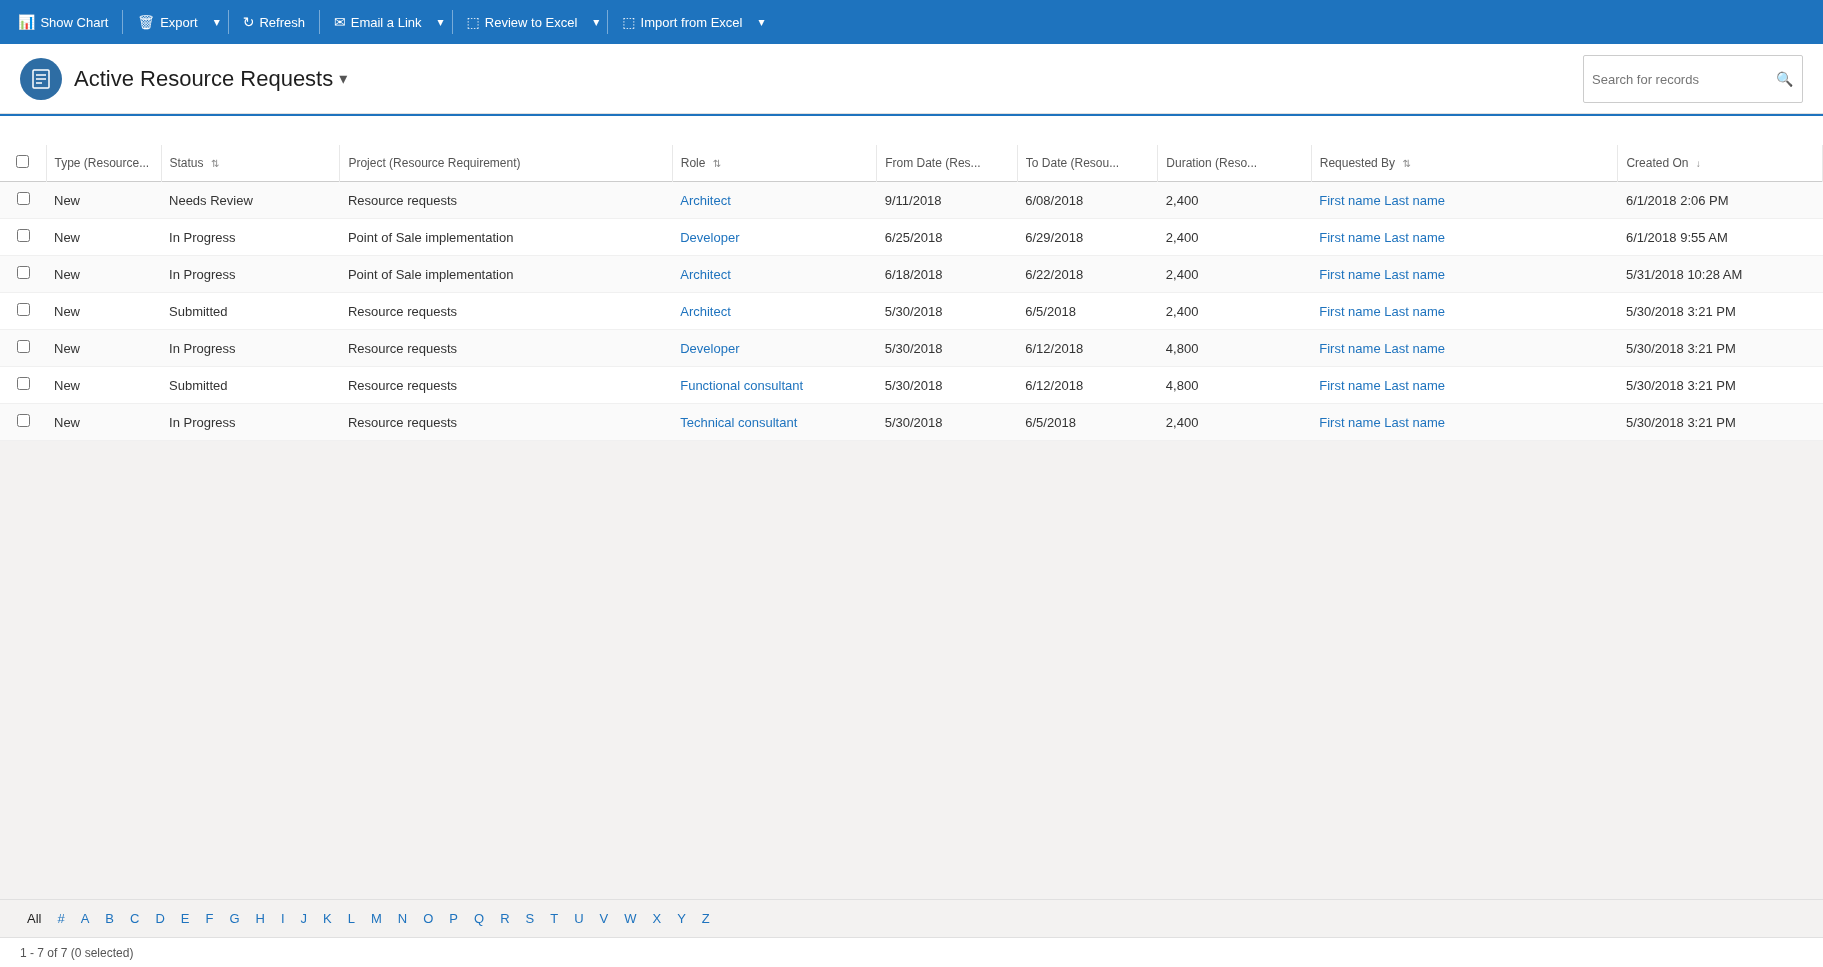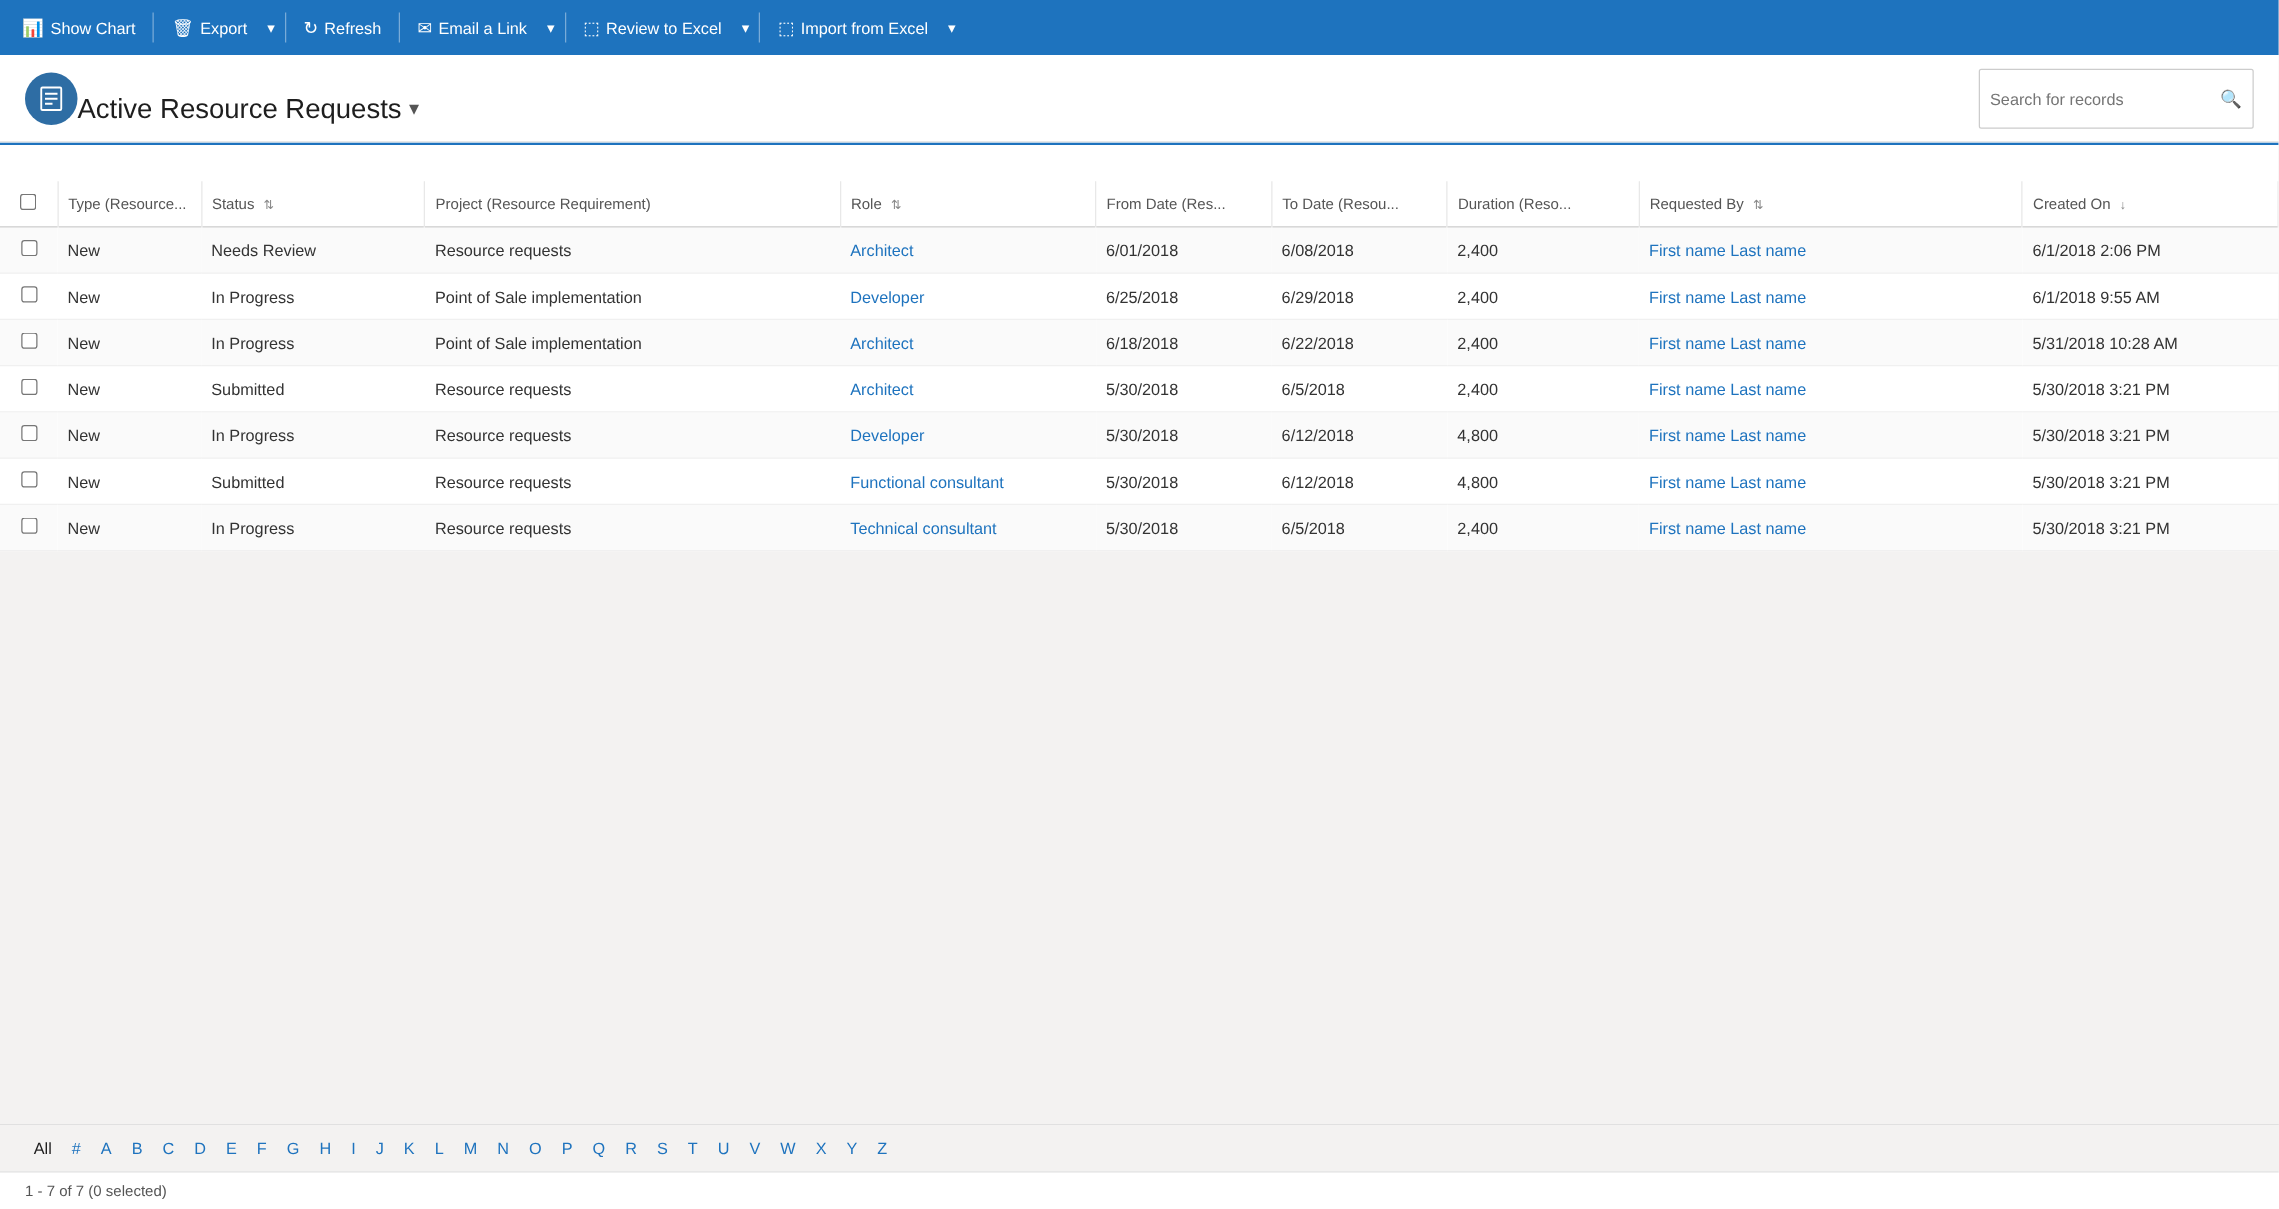--- a/index.html
+++ b/index.html
@@ -50,21 +50,22 @@
       background: #fff;
       padding: 12px 20px;
       display: flex;
       align-items: center;
       justify-content: space-between;
       border-bottom: 1px solid #e0e0e0;
       height: 70px;
     }
     .page-header-left {
       display: flex;
-      align-items: flex-end;
+      align-items: center;
+      gap: 12px;
     }
     .page-icon {
       width: 42px;
       height: 42px;
       background: #2e6da4;
       border-radius: 50%;
       display: flex;
       align-items: center;
       justify-content: center;
       color: #fff;
@@ -326,21 +327,21 @@
       </thead>
       <tbody id="table-body">
       <tr>
       <td class="checkbox-col">
         <input type="checkbox" style="">
       </td>
       <td>New</td>
       <td>Needs Review</td>
       <td>Resource requests</td>
       <td><span class="link-text">Architect</span></td>
-      <td>6/01/2018</td>
+      <td>9/11/2018</td>
       <td>6/08/2018</td>
       <td>2,400</td>
       <td><span class="link-text">First name Last name</span></td>
       <td>6/1/2018 2:06 PM</td>
     </tr>
           <tr>
       <td class="checkbox-col">
         <input type="checkbox" style="">
       </td>
       <td>New</td>

